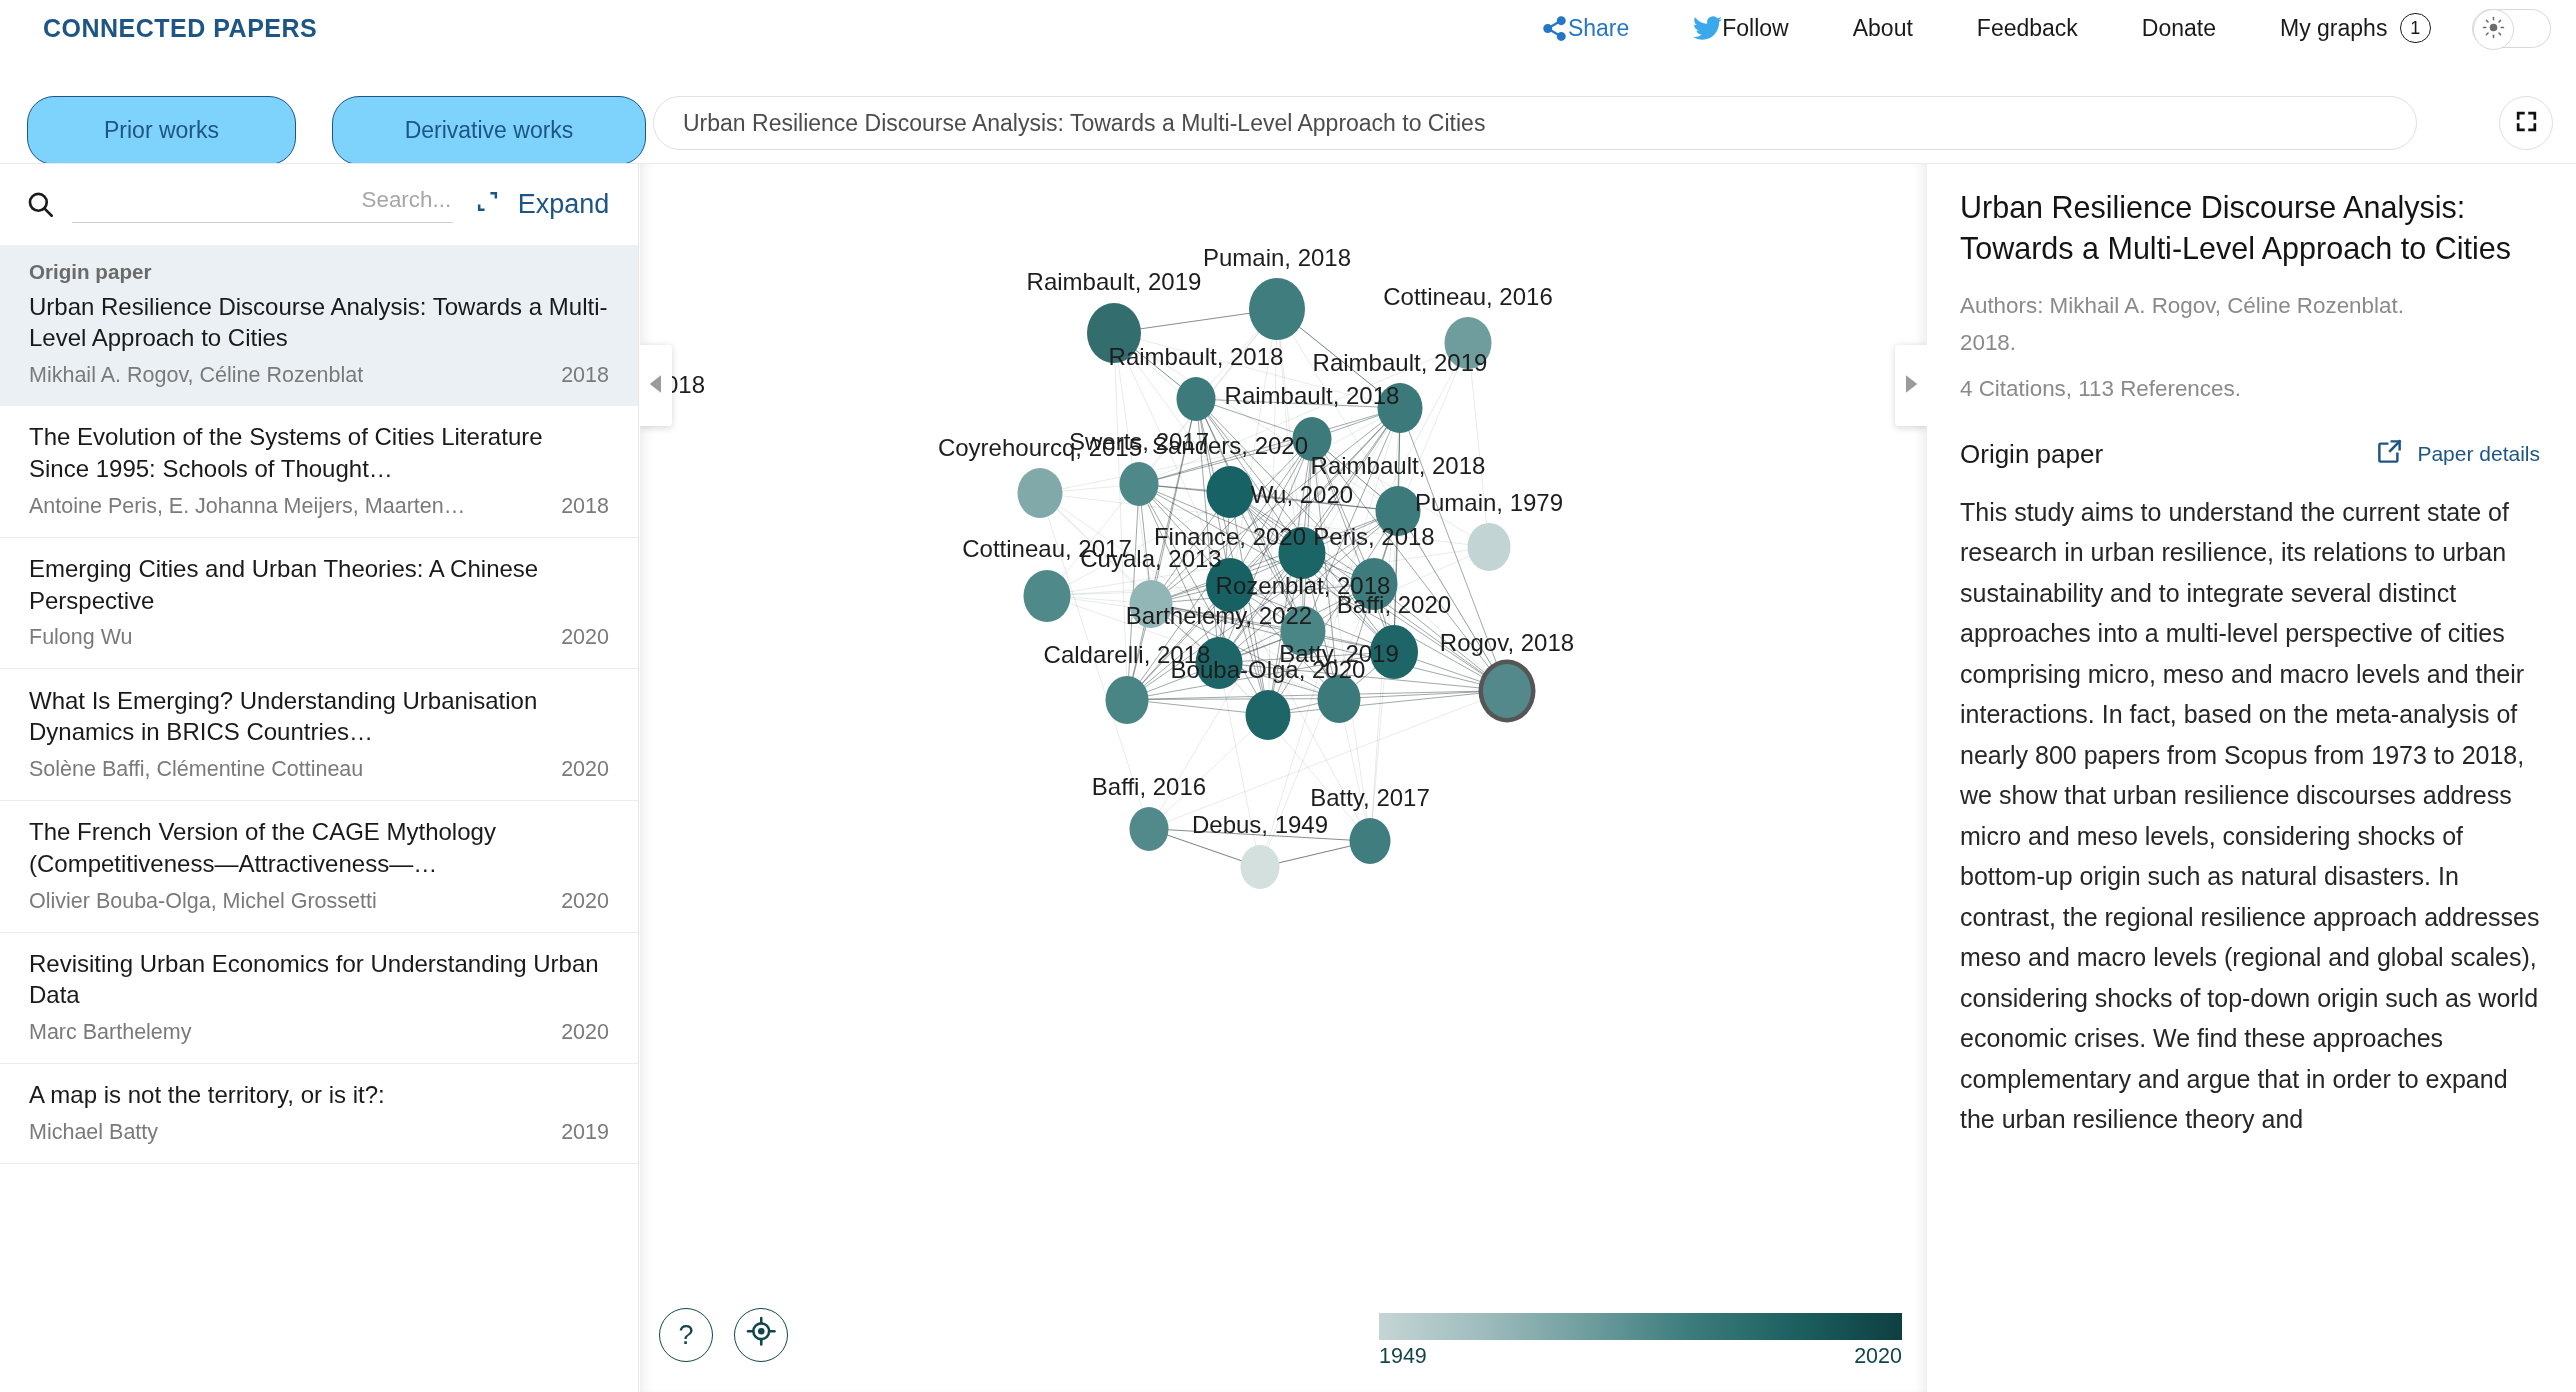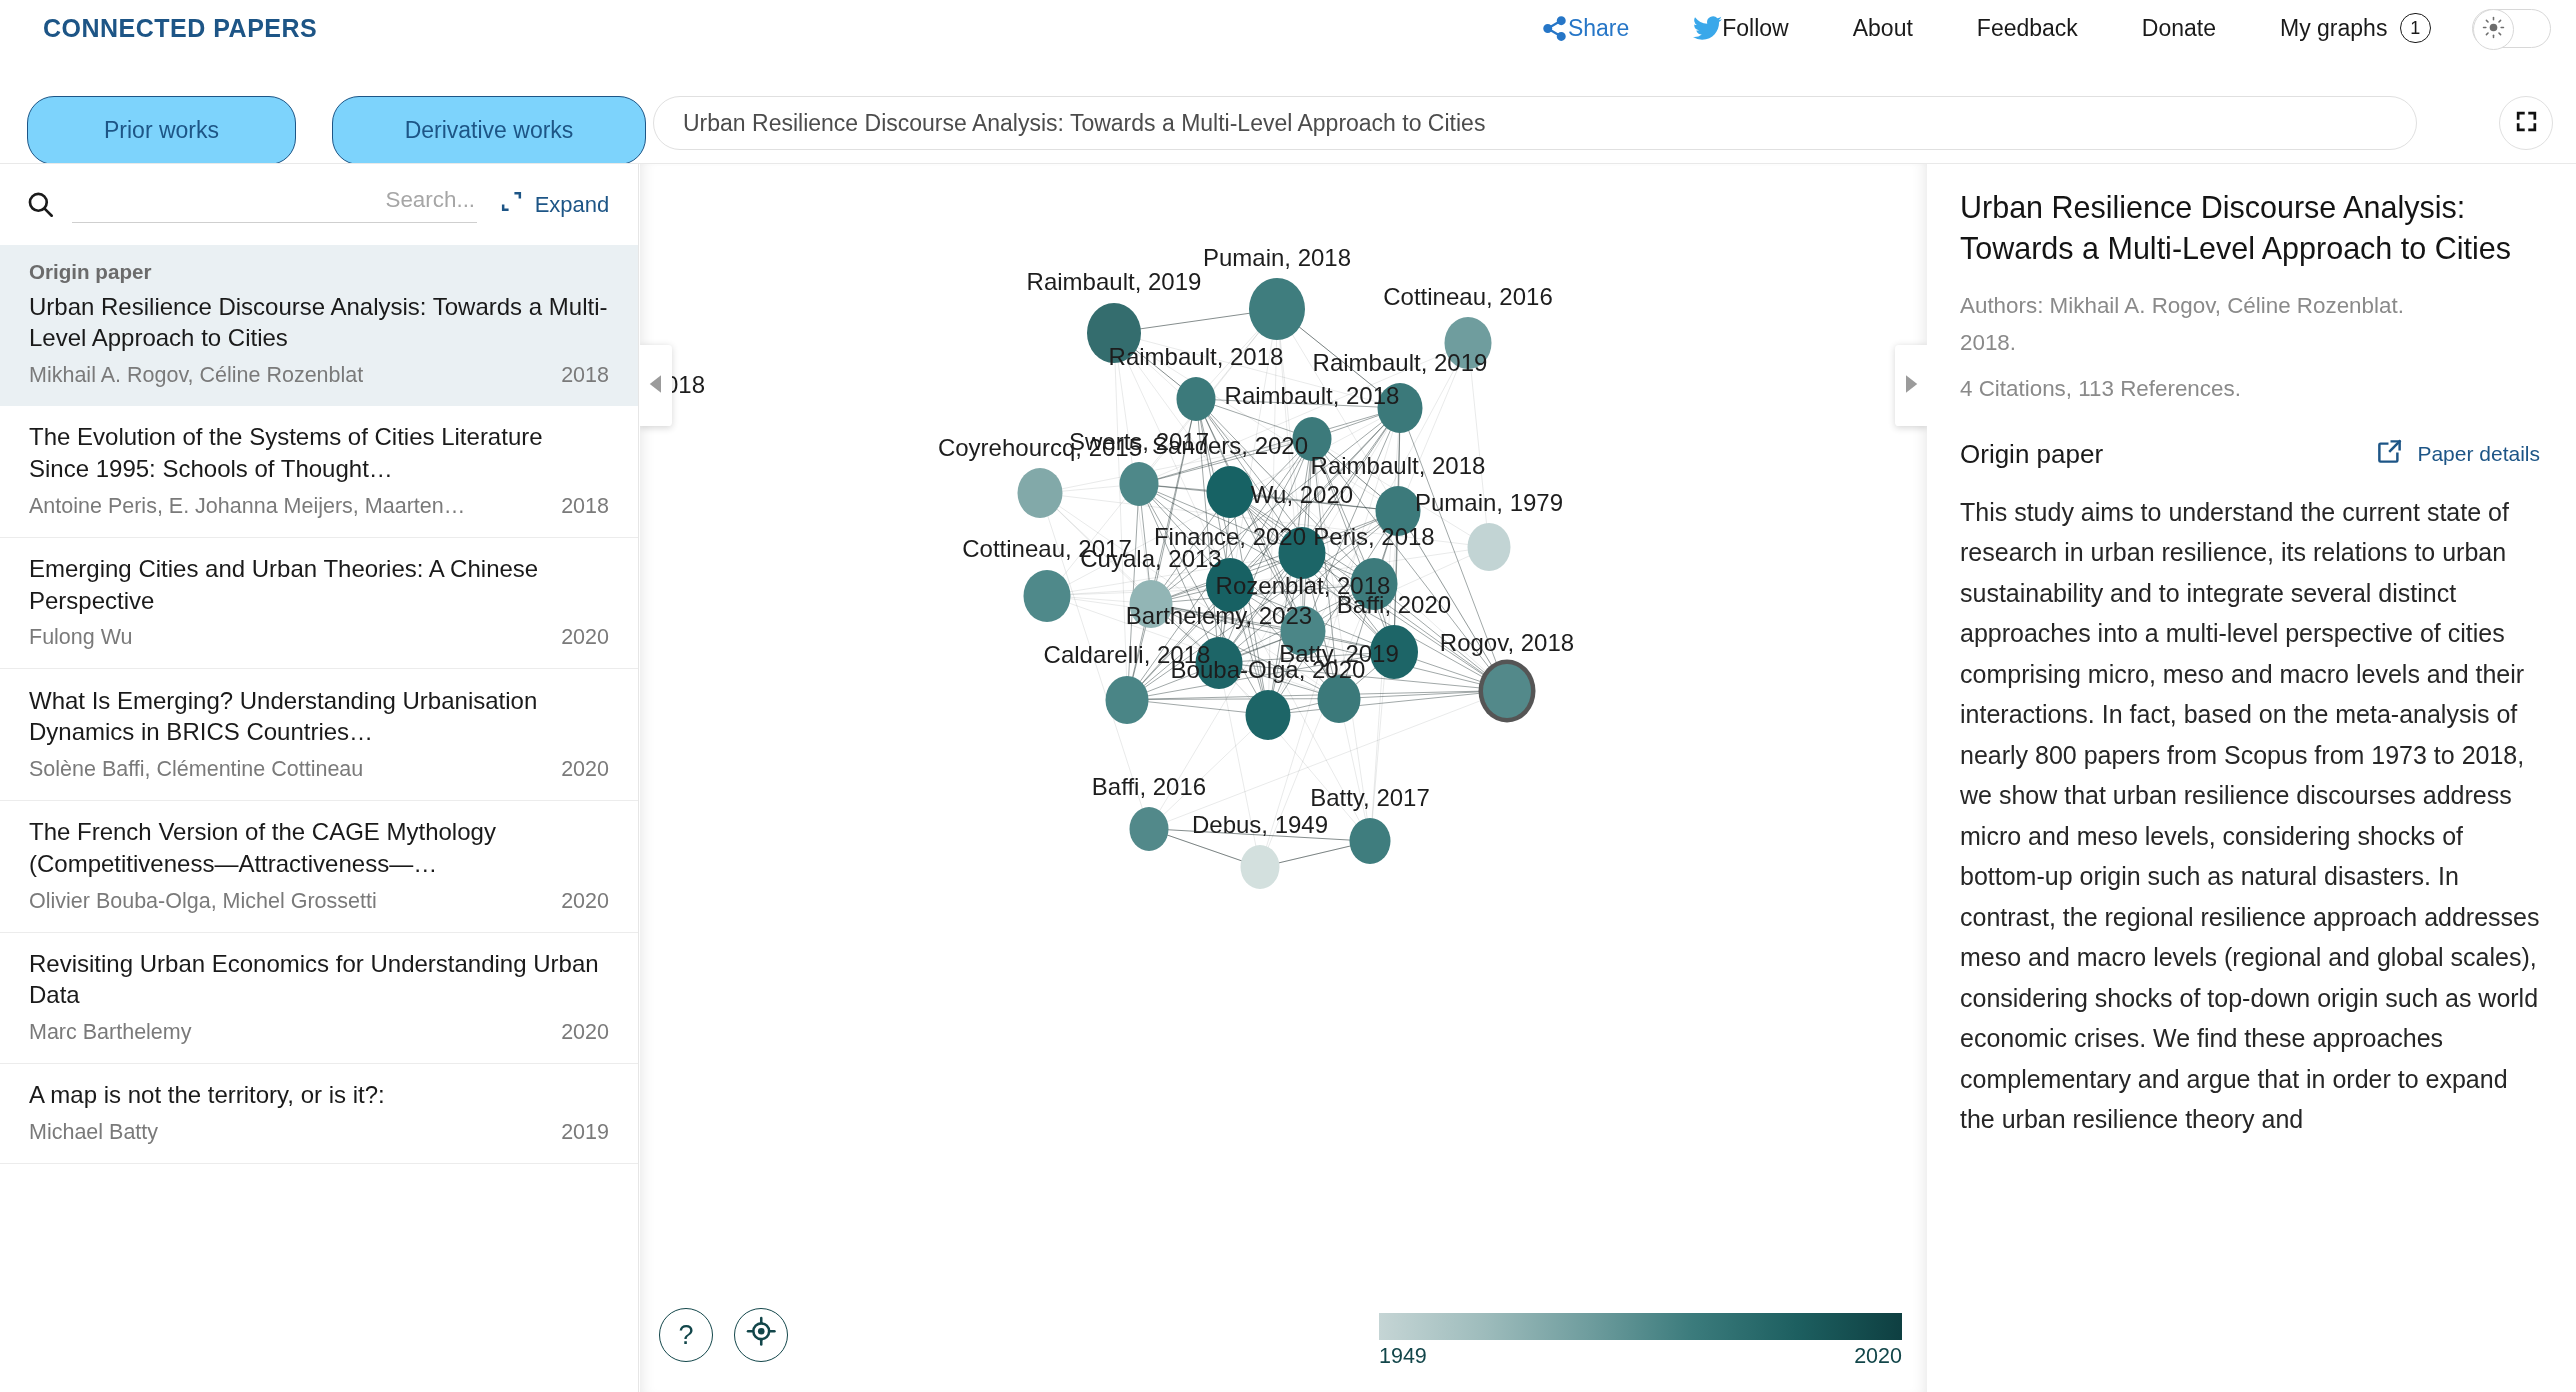--- a/index.html
+++ b/index.html
@@ -136,22 +136,22 @@
     padding-bottom: 7.2px;
     margin-right: 9px;
   }
   .search-underline input {
     width: 100%; border: none; outline: none;
     font-family: "Liberation Sans", sans-serif;
     font-size: 22.4px; color: #333; background: transparent; text-align: right;
   }
   .search-underline input::placeholder { color: #a6a6a6; }
   .expand-btn {
-    display: flex; align-items: center; gap: 11px;
-    color: #1d5586; font-size: 22px; cursor: pointer;
+    display: flex; align-items: center; gap: 18px;
+    color: #1d5586; font-size: 27px; cursor: pointer;
     white-space: nowrap; padding-right: 7.2px;
   }
 
   .paper-item {
     padding: 15.3px 29px 18px 29px;
     cursor: pointer;
     border-bottom: 0.9px solid #ececec;
   }
   .paper-item.origin {
     background: #eaf0f3;
@@ -634,21 +634,21 @@
       <div class="nodelabel" style="left: 734px; top: 387px;">Peris, 2018</div>
       <div class="node" style="left: 407px; top: 432px; width: 47px; height: 52px; background: rgb(79, 137, 138);"></div>
       <div class="nodelabel" style="left: 407px; top: 399px;">Cottineau, 2017</div>
       <div class="node" style="left: 511px; top: 440px; width: 43px; height: 48px; background: rgb(146, 181, 181);"></div>
       <div class="nodelabel" style="left: 511px; top: 409px;">Cuyala, 2013</div>
       <div class="node" style="left: 663px; top: 467px; width: 45px; height: 50px; background: rgb(75, 134, 135);"></div>
       <div class="nodelabel" style="left: 663px; top: 436px;">Rozenblat, 2018</div>
       <div class="node" style="left: 754px; top: 488px; width: 48px; height: 54px; background: rgb(29, 101, 103);"></div>
       <div class="nodelabel" style="left: 754px; top: 455px;">Baffi, 2020</div>
       <div class="node" style="left: 579px; top: 499px; width: 47px; height: 52px; background: rgb(29, 101, 103);"></div>
-      <div class="nodelabel" style="left: 579px; top: 466px;">Barthelemy, 2023</div>
+      <div class="nodelabel" style="left: 579px; top: 466px;">Barthelemy, 2022</div>
       <div class="node" style="left: 487px; top: 536px; width: 43px; height: 48px; background: rgb(74, 133, 134);"></div>
       <div class="nodelabel" style="left: 487px; top: 505px;">Caldarelli, 2018</div>
       <div class="node" style="left: 699px; top: 535px; width: 43px; height: 48px; background: rgb(59, 121, 122);"></div>
       <div class="nodelabel" style="left: 699px; top: 504px;">Batty, 2019</div>
       <div class="node selected" style="left: 867px; top: 527px; width: 48px; height: 54px; background: rgb(83, 137, 138);"></div>
       <div class="nodelabel" style="left: 867px; top: 493px;">Rogov, 2018</div>
       <div class="node" style="left: 628px; top: 551px; width: 45px; height: 50px; background: rgb(29, 101, 103);"></div>
       <div class="nodelabel" style="left: 628px; top: 520px;">Bouba-Olga, 2020</div>
       <div class="node" style="left: 509px; top: 665px; width: 39px; height: 44px; background: rgb(82, 137, 138);"></div>
       <div class="nodelabel" style="left: 509px; top: 637px;">Baffi, 2016</div>

